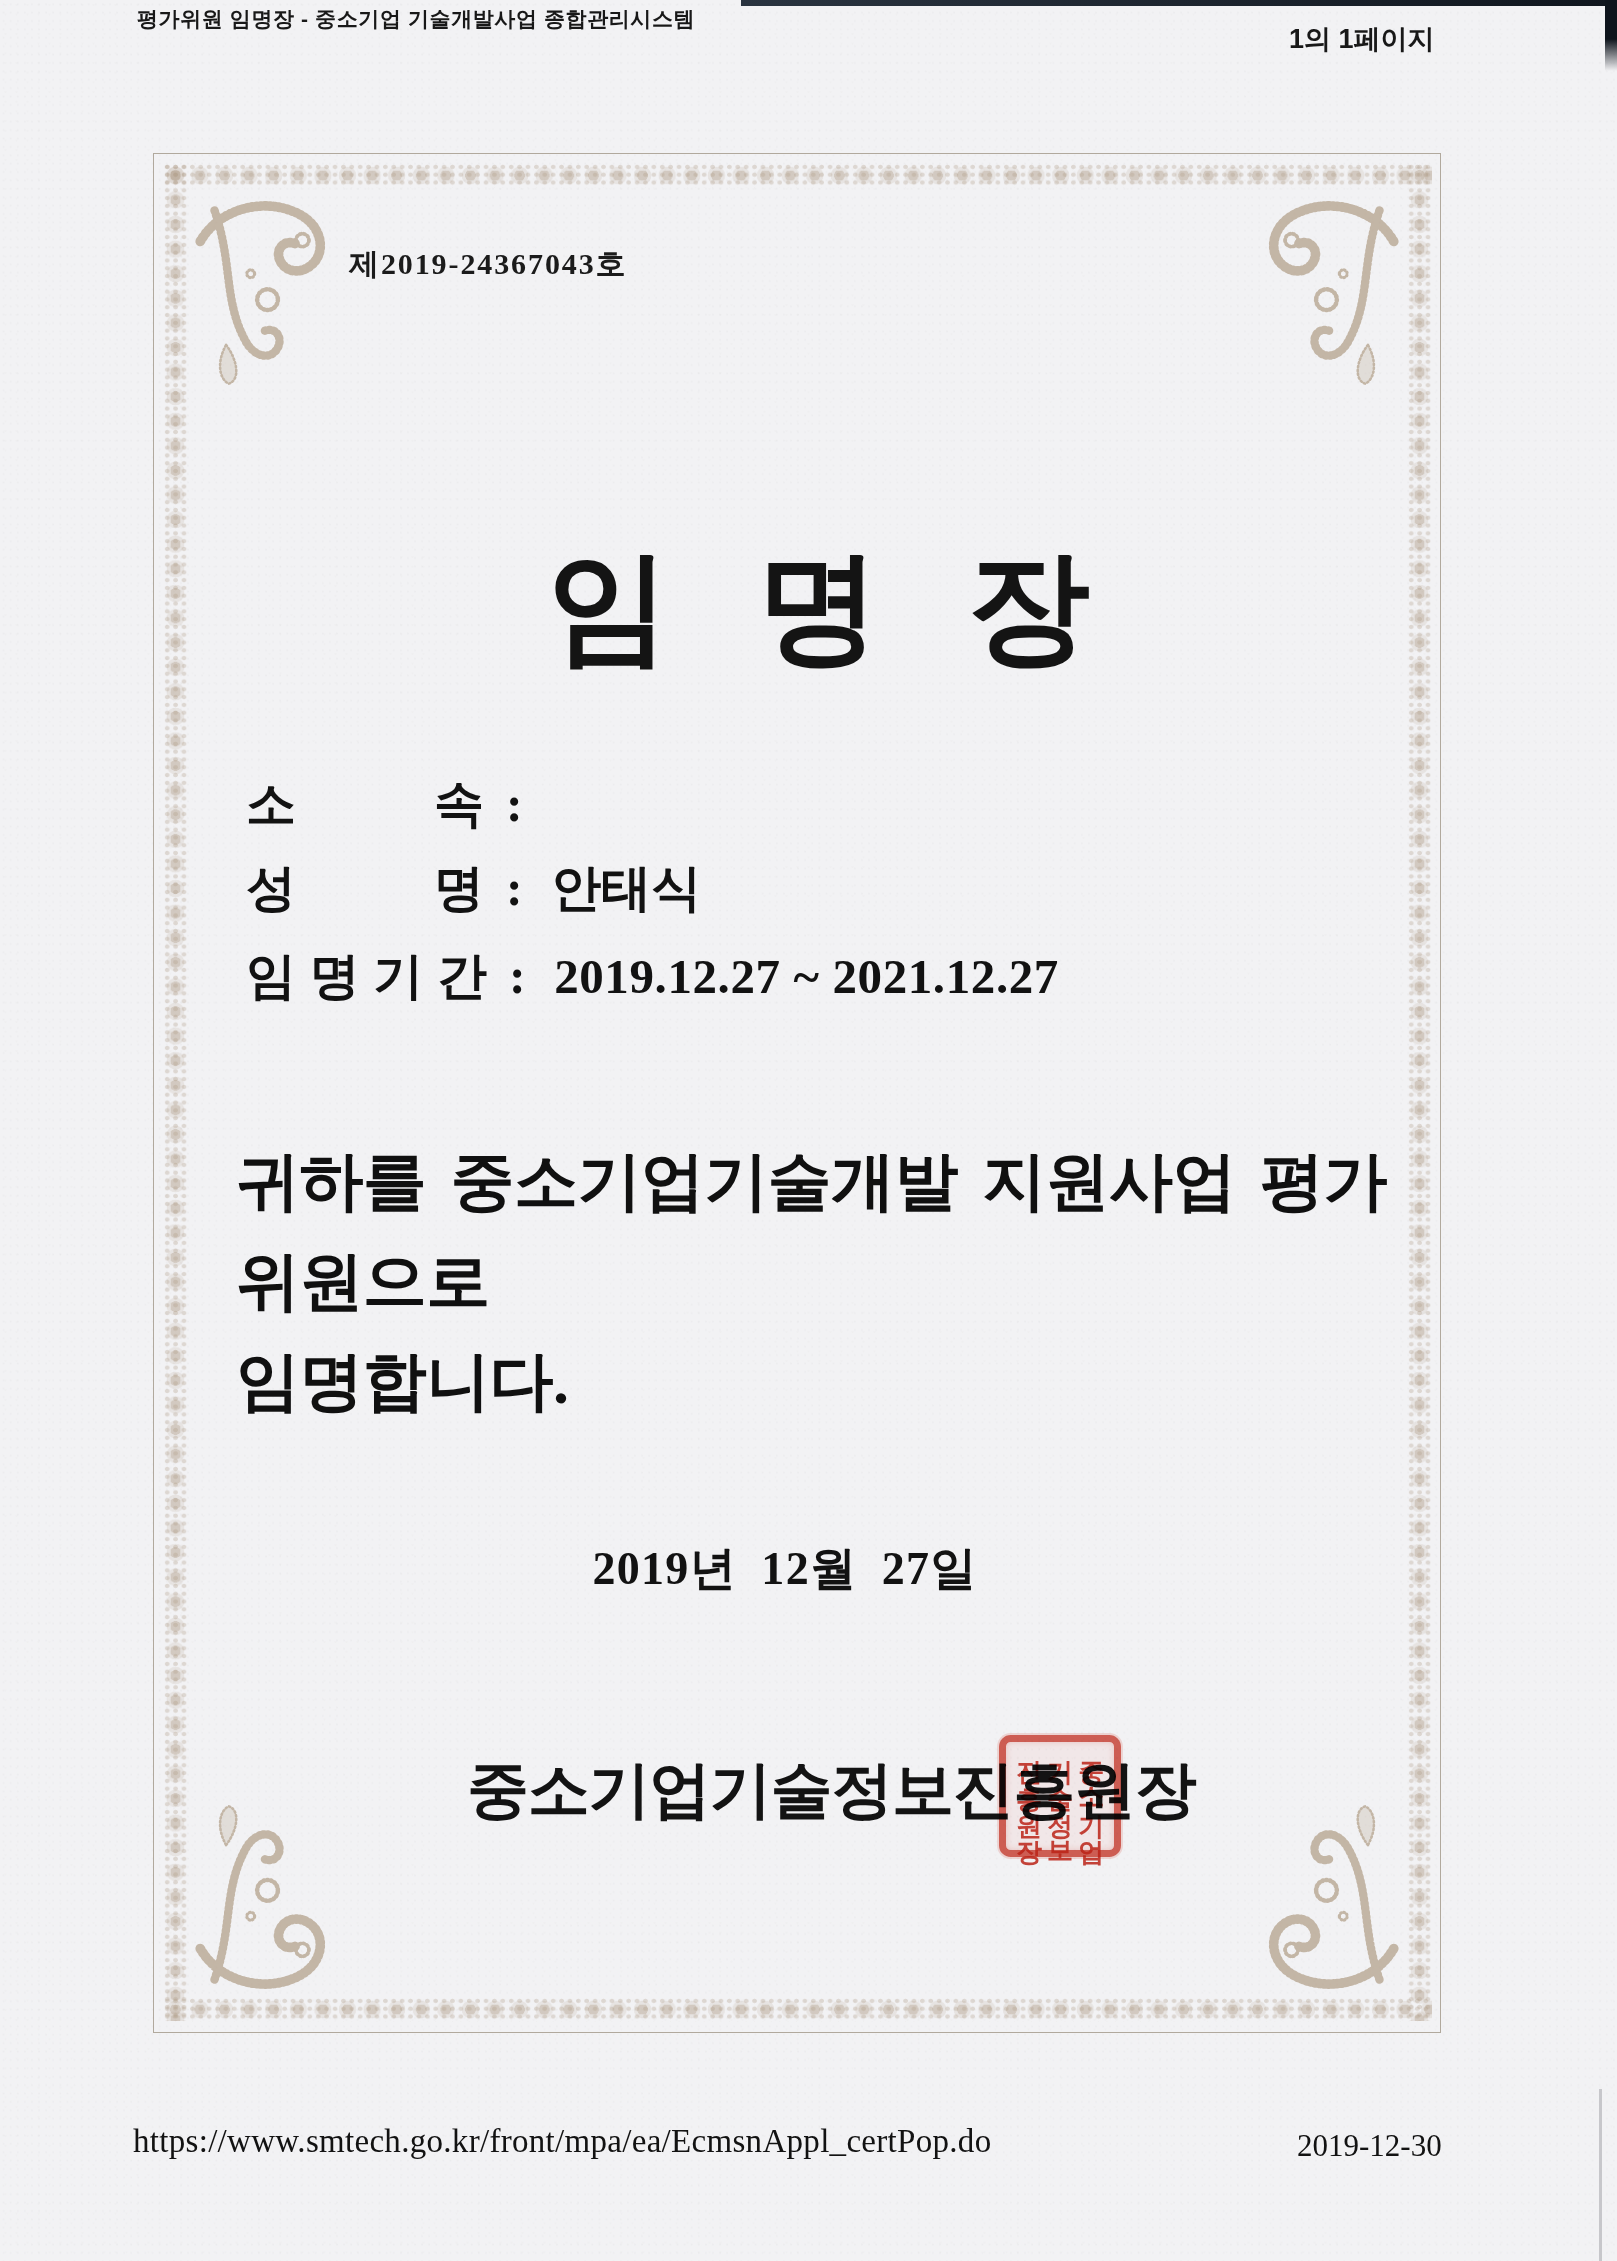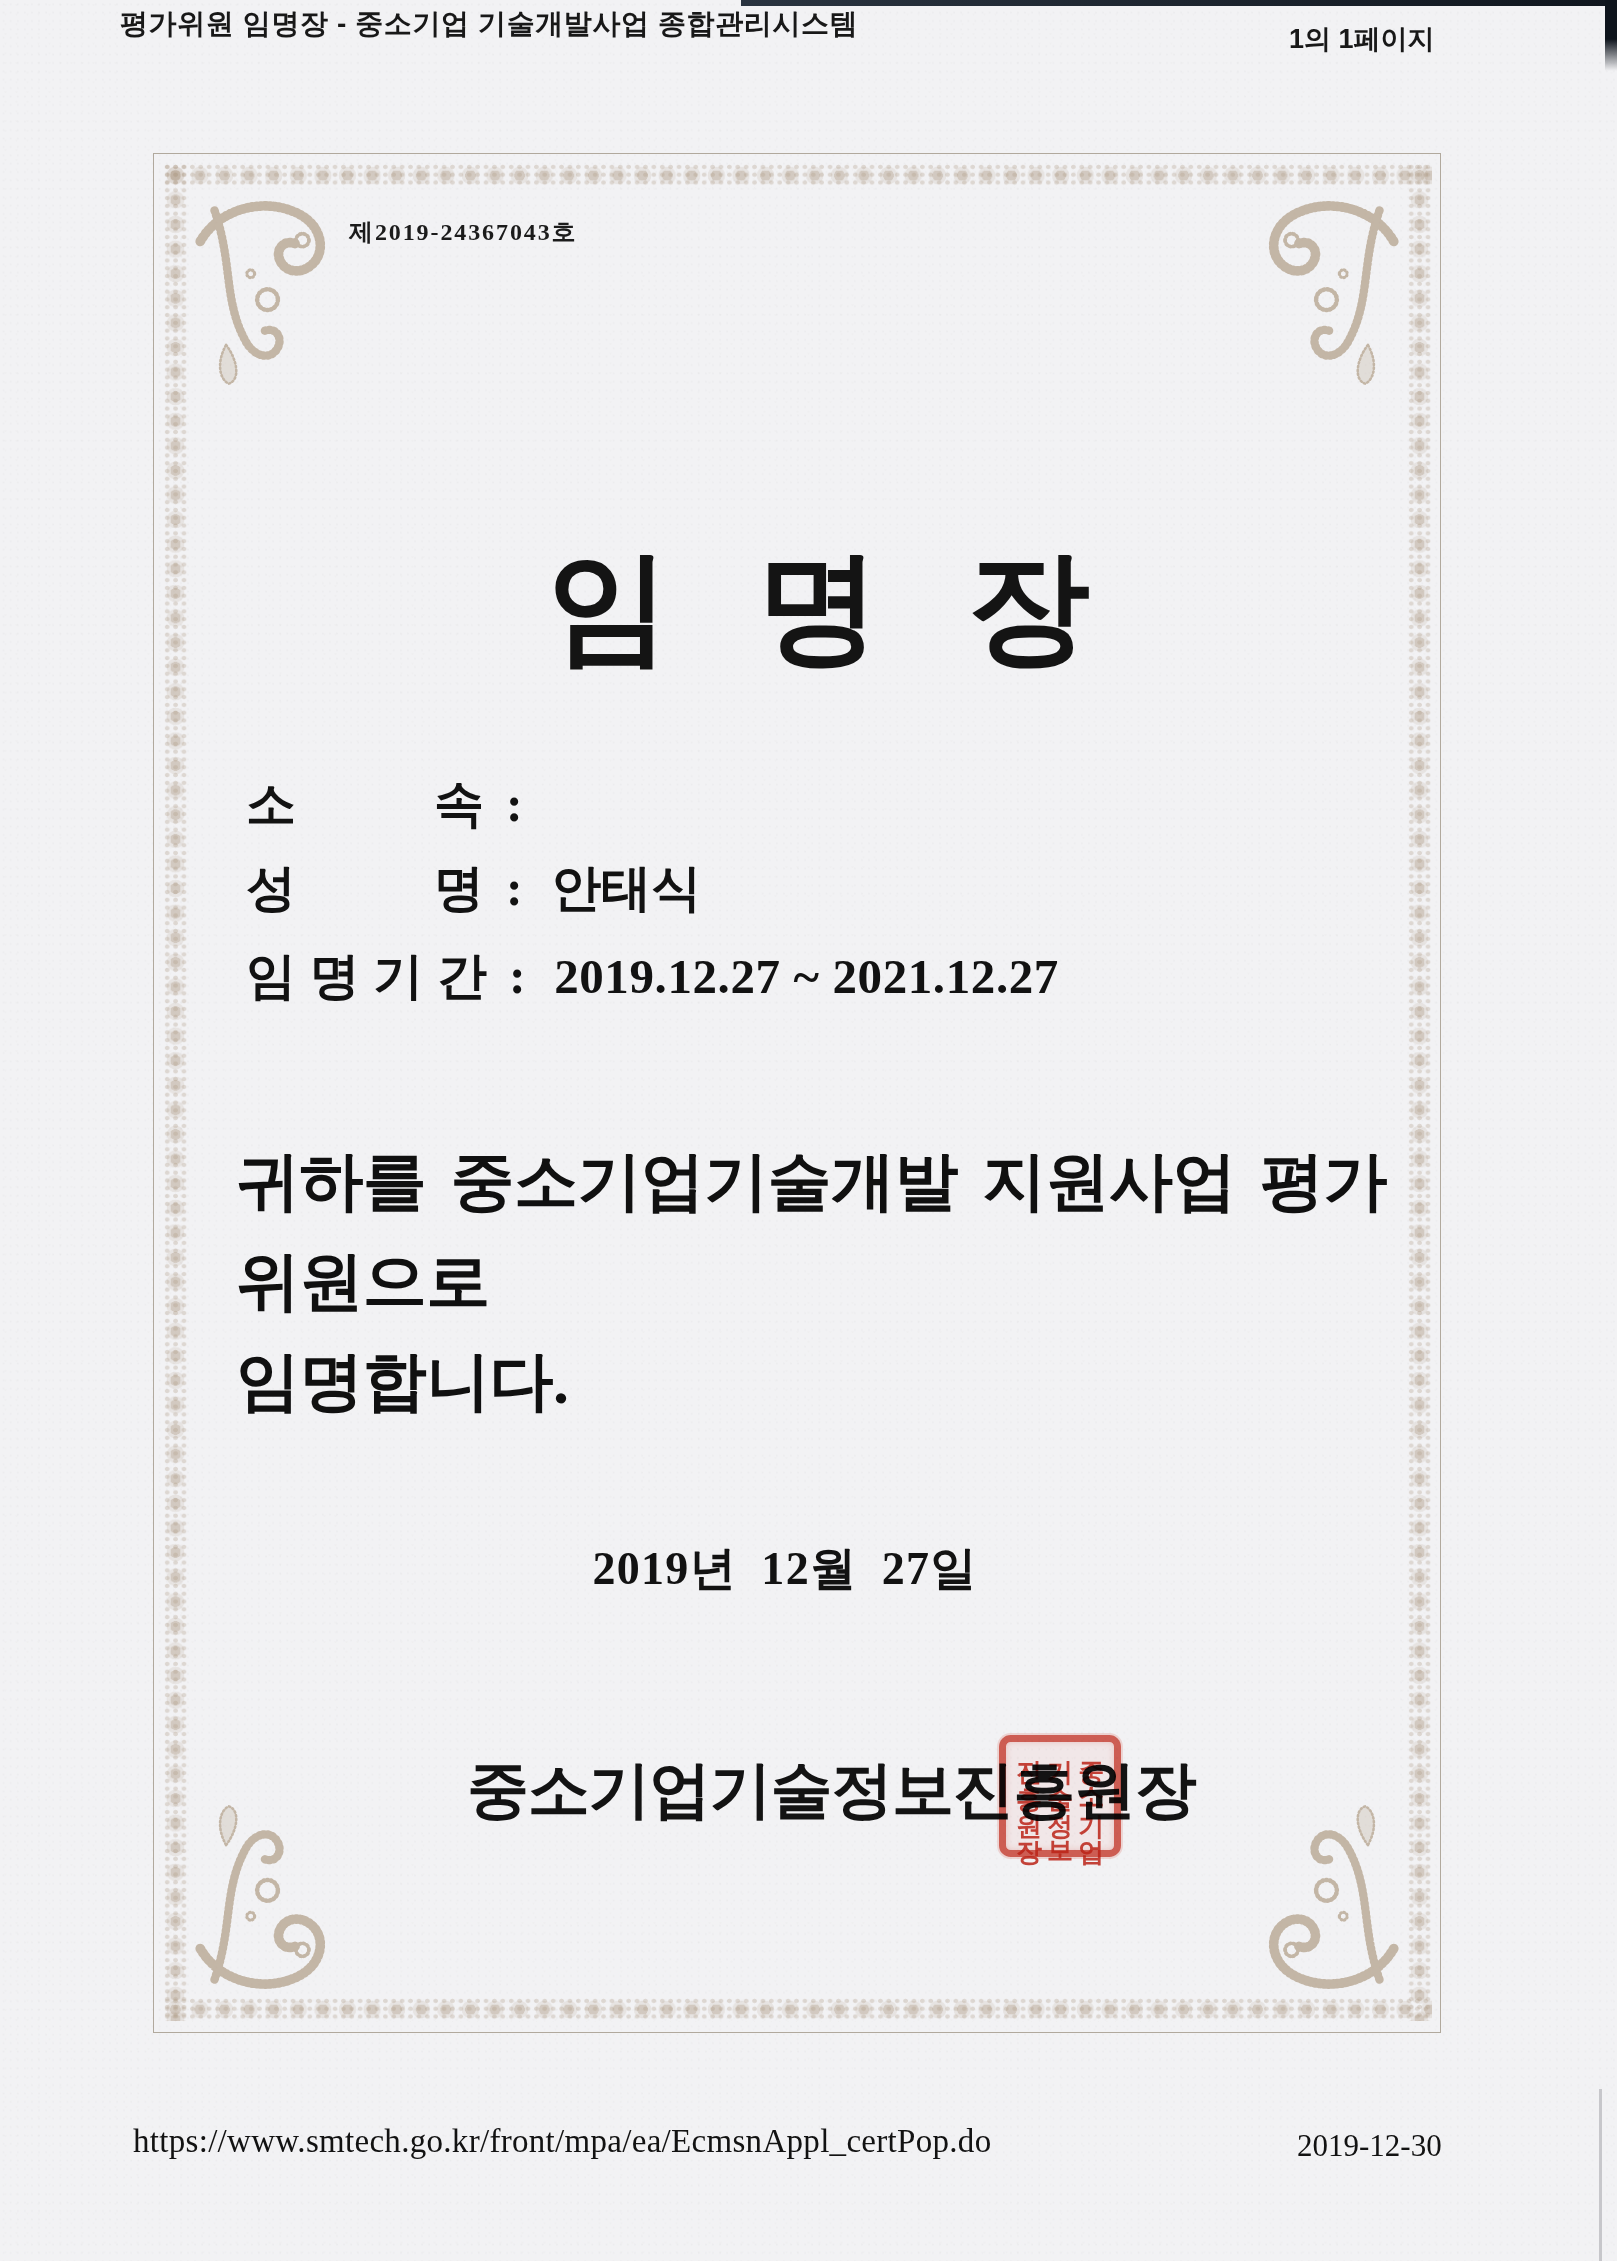--- a/index.html
+++ b/index.html
@@ -11,23 +11,23 @@
       radial-gradient(circle, rgba(120,120,130,0.05) 0 0.6px, transparent 1.3px),
       radial-gradient(circle, rgba(160,150,140,0.04) 0 0.6px, transparent 1.3px);
     background-size:7.1px 8.4px, 11px 9.7px;
     overflow:hidden;
     font-family:"Liberation Serif", serif;
     color:#141414;
   }
   .abs{position:absolute;}
   
   .hdr-title{
-    left:120px;top:5.2px;
+    left:137px;top:5.2px;
     font-family:"Liberation Sans", sans-serif;
-    font-weight:bold;font-size:28px;letter-spacing:0.6px;color:#181818;
+    font-weight:bold;font-size:21px;letter-spacing:0.6px;color:#181818;
   }
   .hdr-page{
     left:1289px;top:21px;
     font-family:"Liberation Sans", sans-serif;
     font-weight:bold;font-size:27px;color:#181818;
   }
   .ftr-url{
     left:133px;top:2123px;
     font-size:33px;color:#121212;letter-spacing:0.3px;
   }
@@ -64,22 +64,22 @@
   .band-bottom{left:163px;top:1997px;width:1269px;height:24.6px;}
   .band-left{left:163px;top:163px;width:24.6px;height:1858px;}
   .band-right{left:1407px;top:163px;width:24.6px;height:1858px;}
   .corner{width:136px;height:194px;}
   .corner-tl{left:195px;top:191px;}
   .corner-tr{left:1263px;top:191px;transform:scaleX(-1);}
   .corner-bl{left:195px;top:1805px;transform:scaleY(-1);}
   .corner-br{left:1263px;top:1805px;transform:scale(-1,-1);}
   
   .cert-no{
-    left:349px;top:216px;
-    font-weight:bold;font-size:24px;letter-spacing:1.9px;color:#1b1b1b;text-align:right;
+    left:349px;top:244px;
+    font-weight:bold;font-size:30px;letter-spacing:1.9px;color:#1b1b1b;text-align:right;
   }
   .cert-title{
     left:547px;top:542px;
     display:flex;gap:87px;
     font-weight:bold;font-size:123px;line-height:1.08;color:#141414;
   }
   .field-row{
     left:246px;
     display:flex;align-items:baseline;
     font-weight:bold;font-size:50px;color:#121212;

